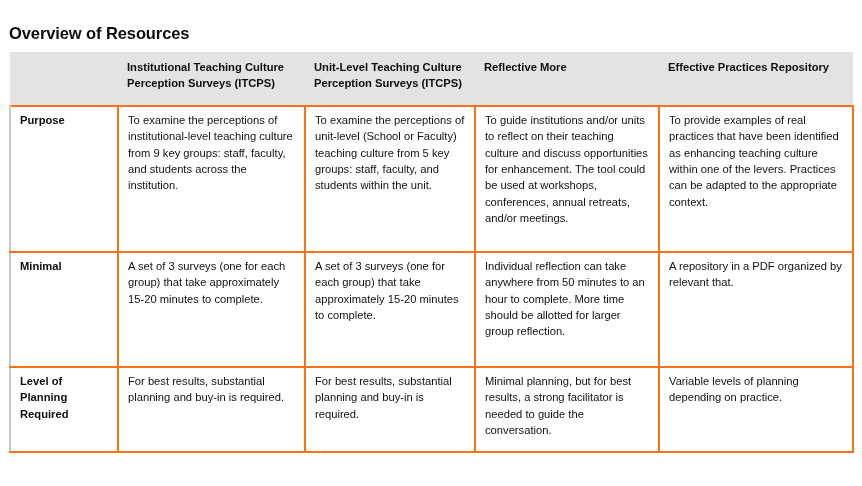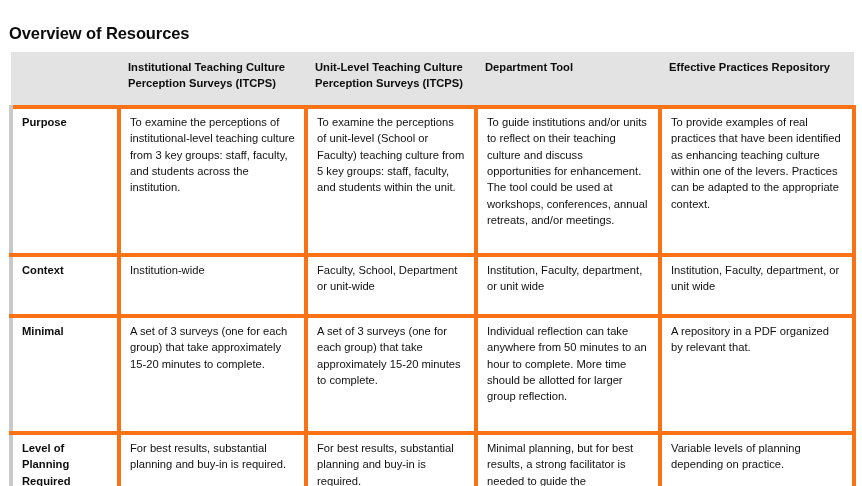--- a/index.html
+++ b/index.html
@@ -59,21 +59,21 @@
     line-height: 1.45;
     padding: 7px 9px 8px 9px;
     color: #0d0d0d;
     height: 38px;
   }
   thead th.spacer-head {
     font-weight: bold;
   }
 
   tbody td {
-    border: 4px solid #f97316;
+    border: 2px solid #f97316;
     border-left-color: #c9c9c9;
     vertical-align: top;
     text-align: left;
     padding: 5px 9px 6px 9px;
     line-height: 1.46;
     font-size: 11.2px;
     color: #111111;
   }
   tbody td.row-label {
     font-weight: bold;
@@ -97,41 +97,34 @@
         <col class="c1">
         <col class="c2">
         <col class="c3">
         <col class="c4">
     </colgroup>
     <thead>
       <tr class="header-row">
         <th class="spacer-head"></th>
         <th>Institutional Teaching Culture Perception Surveys (ITCPS)</th>
         <th>Unit-Level Teaching Culture Perception Surveys (ITCPS)</th>
-        <th>Department Tool</th>
+        <th>Reflective More</th>
         <th>Effective Practices Repository</th>
       </tr>
     </thead>
     <tbody>
 
       <tr class="r-purpose">
         <td class="row-label">Purpose</td>
-        <td>To examine the perceptions of institutional-level teaching culture from 3 key groups: staff, faculty, and students across the institution.</td>
+        <td>To examine the perceptions of institutional-level teaching culture from 9 key groups: staff, faculty, and students across the institution.</td>
         <td>To examine the perceptions of unit-level (School or Faculty) teaching culture from 5 key groups: staff, faculty, and students within the unit.</td>
         <td>To guide institutions and/or units to reflect on their teaching culture and discuss opportunities for enhancement. The tool could be used at workshops, conferences, annual retreats, and/or meetings.</td>
         <td>To provide examples of real practices that have been identified as enhancing teaching culture within one of the levers. Practices can be adapted to the appropriate context.</td>
       </tr>
 
-      <tr class="r-context">
-        <td class="row-label">Context</td>
-        <td>Institution-wide</td>
-        <td>Faculty, School, Department or unit-wide</td>
-        <td>Institution, Faculty, department, or unit wide</td>
-        <td>Institution, Faculty, department, or unit wide</td>
-      </tr>
 
       <tr class="r-format">
         <td class="row-label">Minimal</td>
         <td>A set of 3 surveys (one for each group) that take approximately 15-20 minutes to complete.</td>
         <td>A set of 3 surveys (one for each group) that take approximately 15-20 minutes to complete.</td>
         <td>Individual reflection can take anywhere from 50 minutes to an hour to complete. More time should be allotted for larger group reflection.</td>
         <td>A repository in a PDF organized by relevant that.</td>
       </tr>
 
       <tr class="r-planning">

